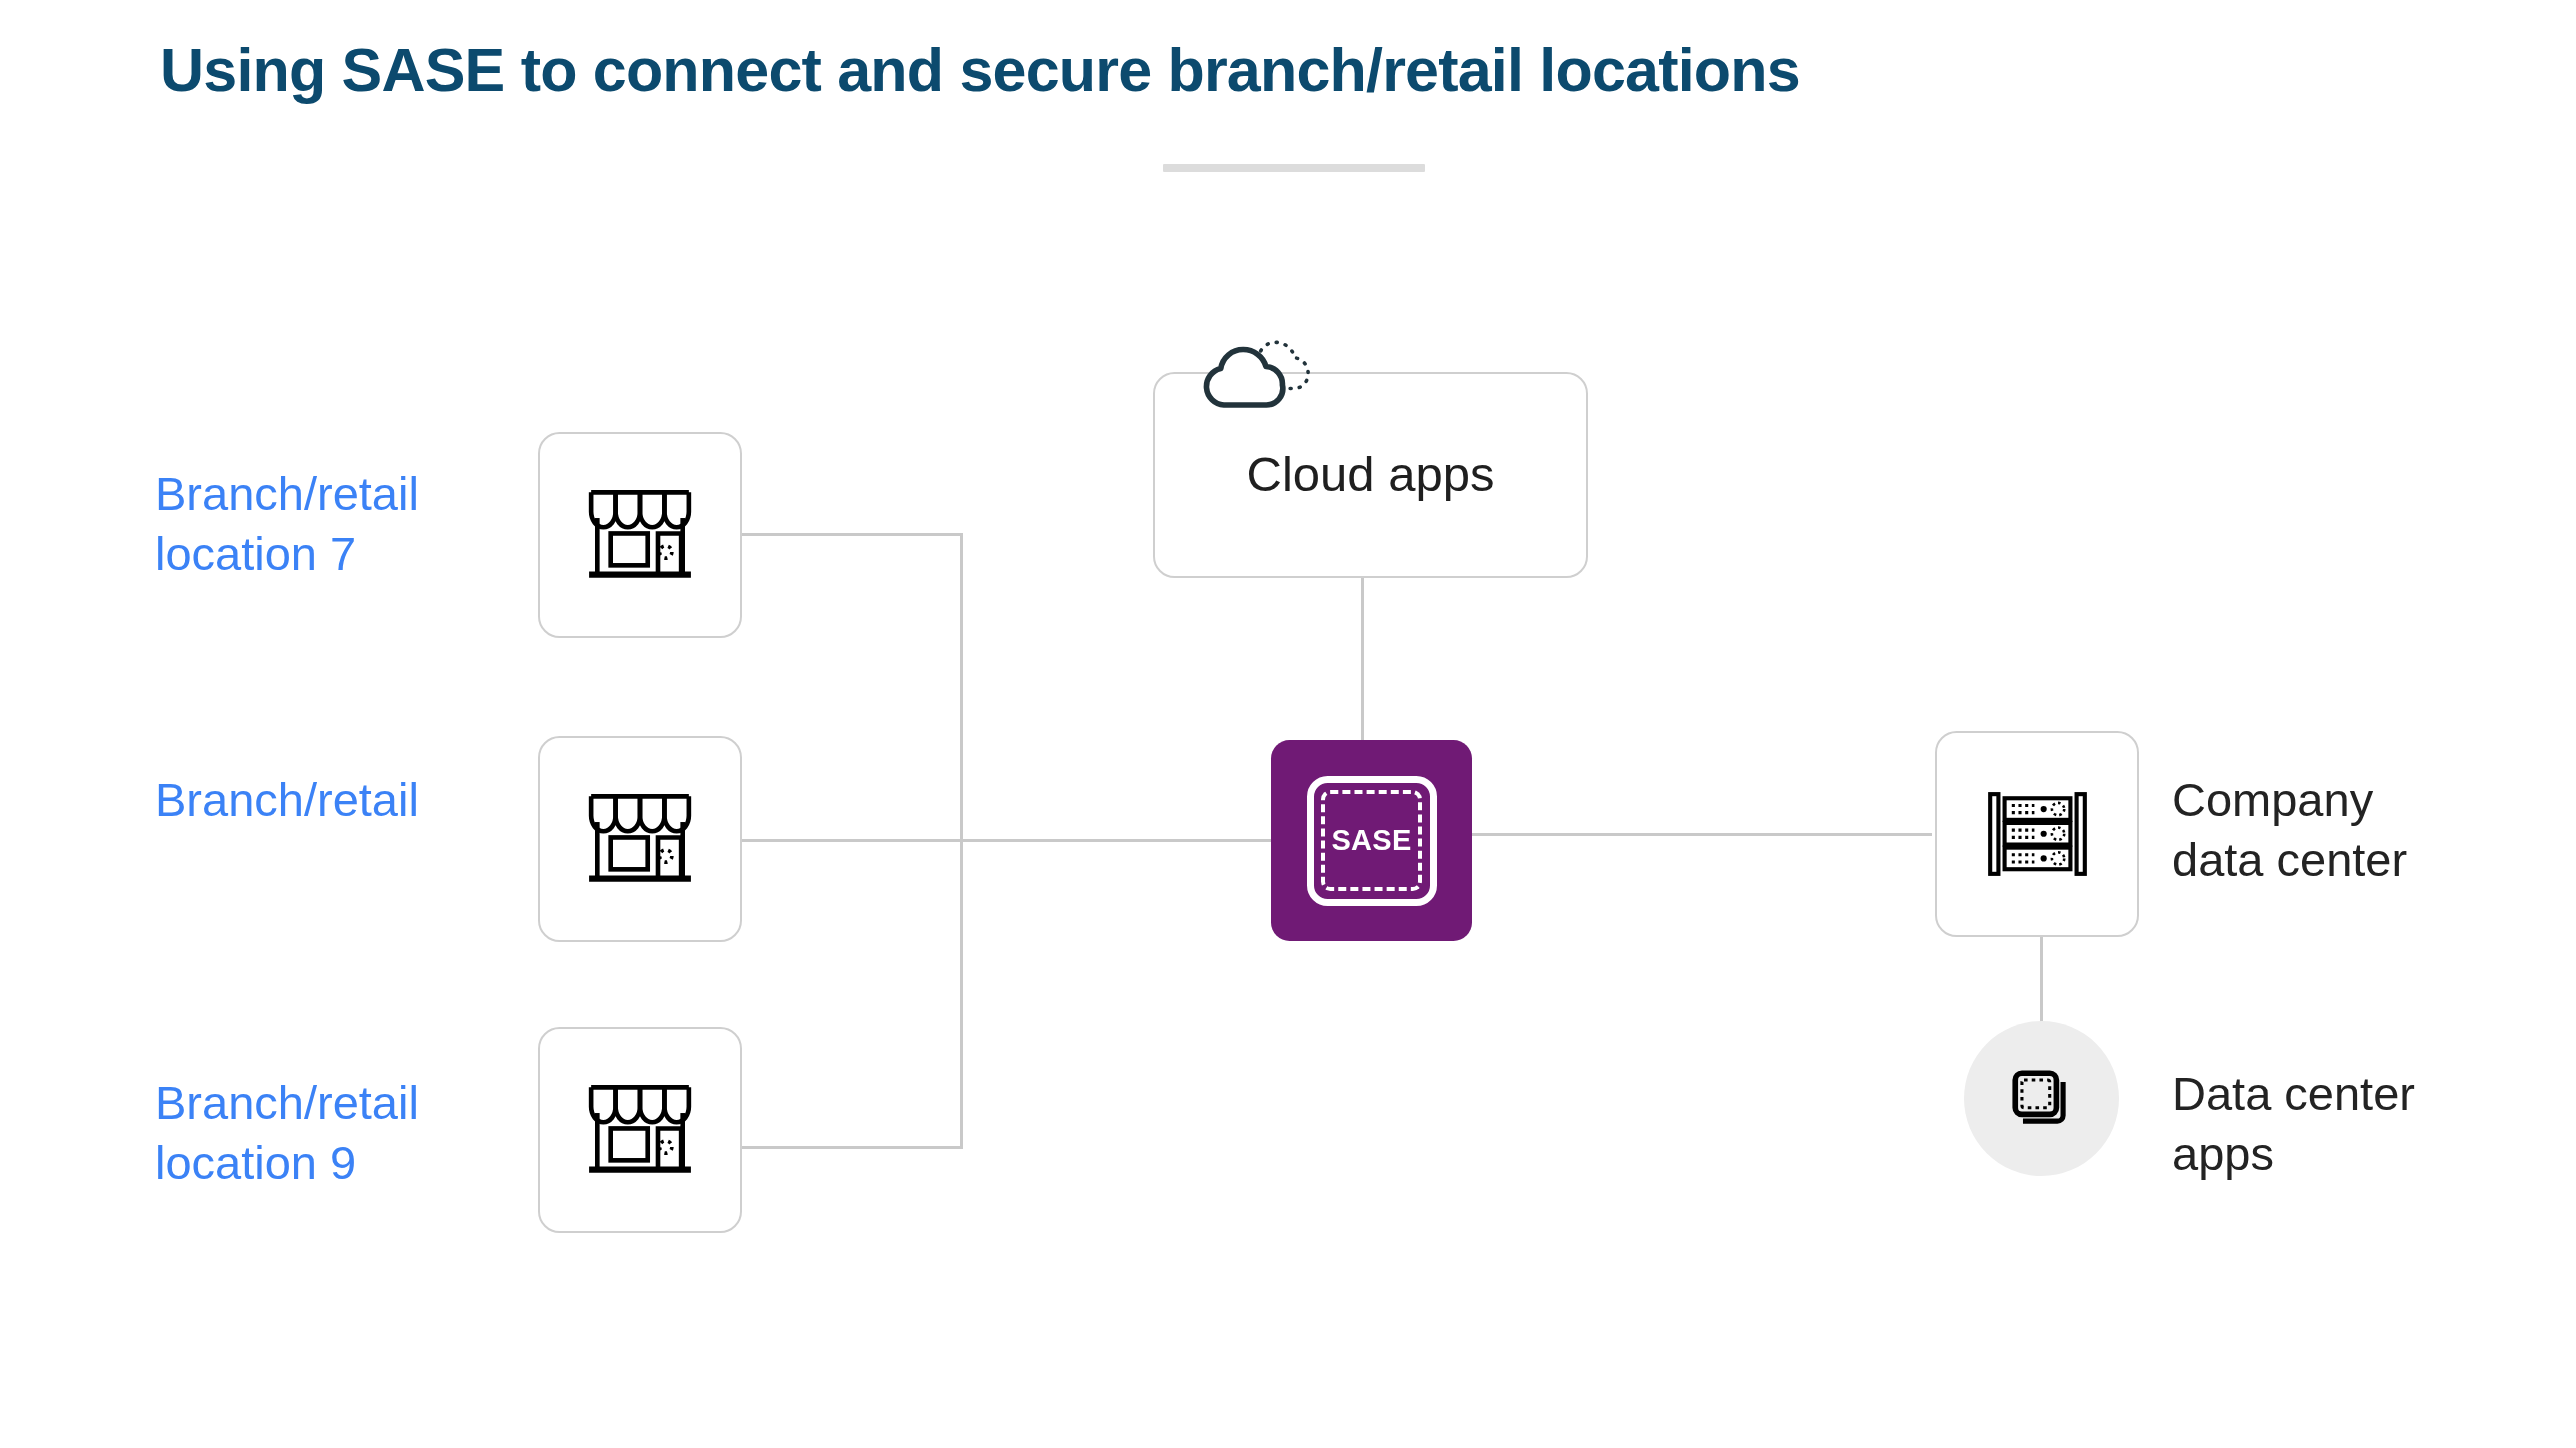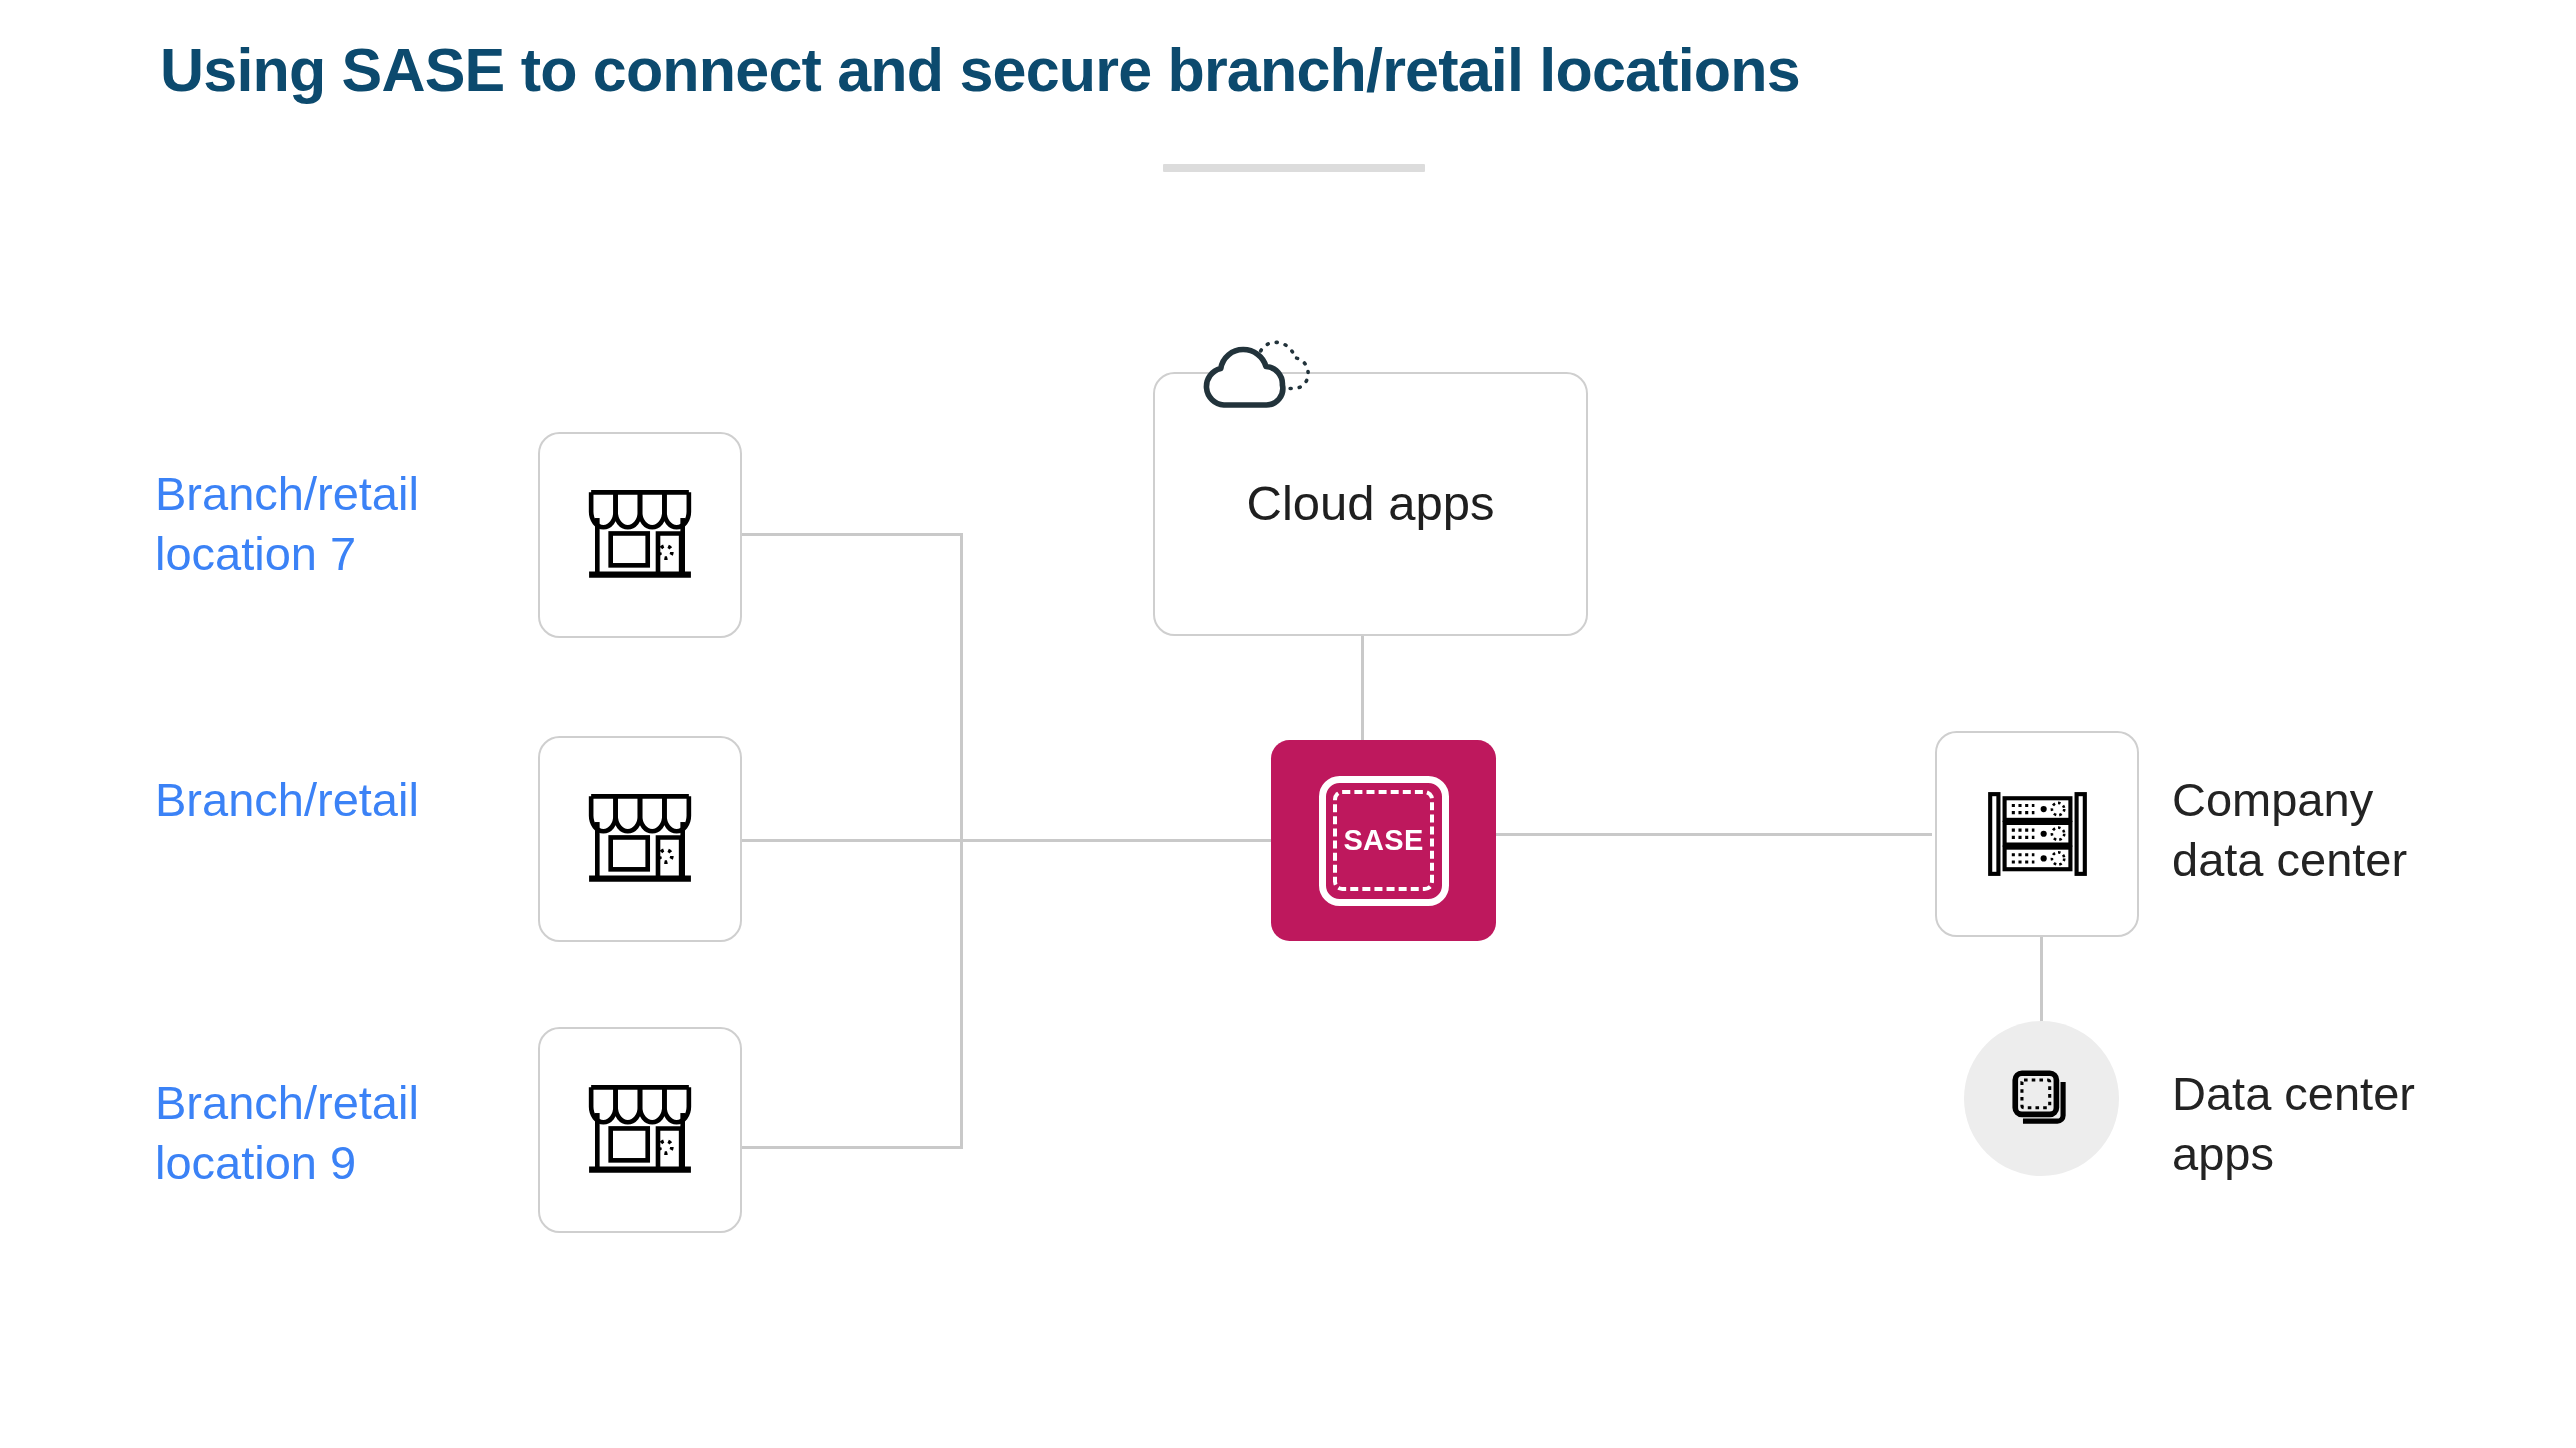--- a/index.html
+++ b/index.html
@@ -73,21 +73,21 @@
     width: 204px;
     height: 206px;
     display: flex;
     align-items: center;
     justify-content: center;
   }
   .cloud-box {
     left: 1153px;
     top: 372px;
     width: 435px;
-    height: 264px;
+    height: 206px;
     display: flex;
     align-items: center;
     justify-content: center;
   }
   .cloud-box-label {
     font-size: 49px;
     color: #1f1f1f;
     line-height: 1.1;
   }
 
@@ -107,23 +107,23 @@
     font-size: 47px;
     line-height: 1.28;
     color: #232323;
   }
 
   
   .sase-node {
     position: absolute;
     left: 1271px;
     top: 740px;
-    width: 225px;
+    width: 201px;
     height: 201px;
-    background: #be185d;
+    background: #701a75;
     border-radius: 18.5px;
     display: flex;
     align-items: center;
     justify-content: center;
   }
   .sase-inner {
     width: 130px;
     height: 130px;
     border: 7.2px solid #ffffff;
     border-radius: 20.6px;

